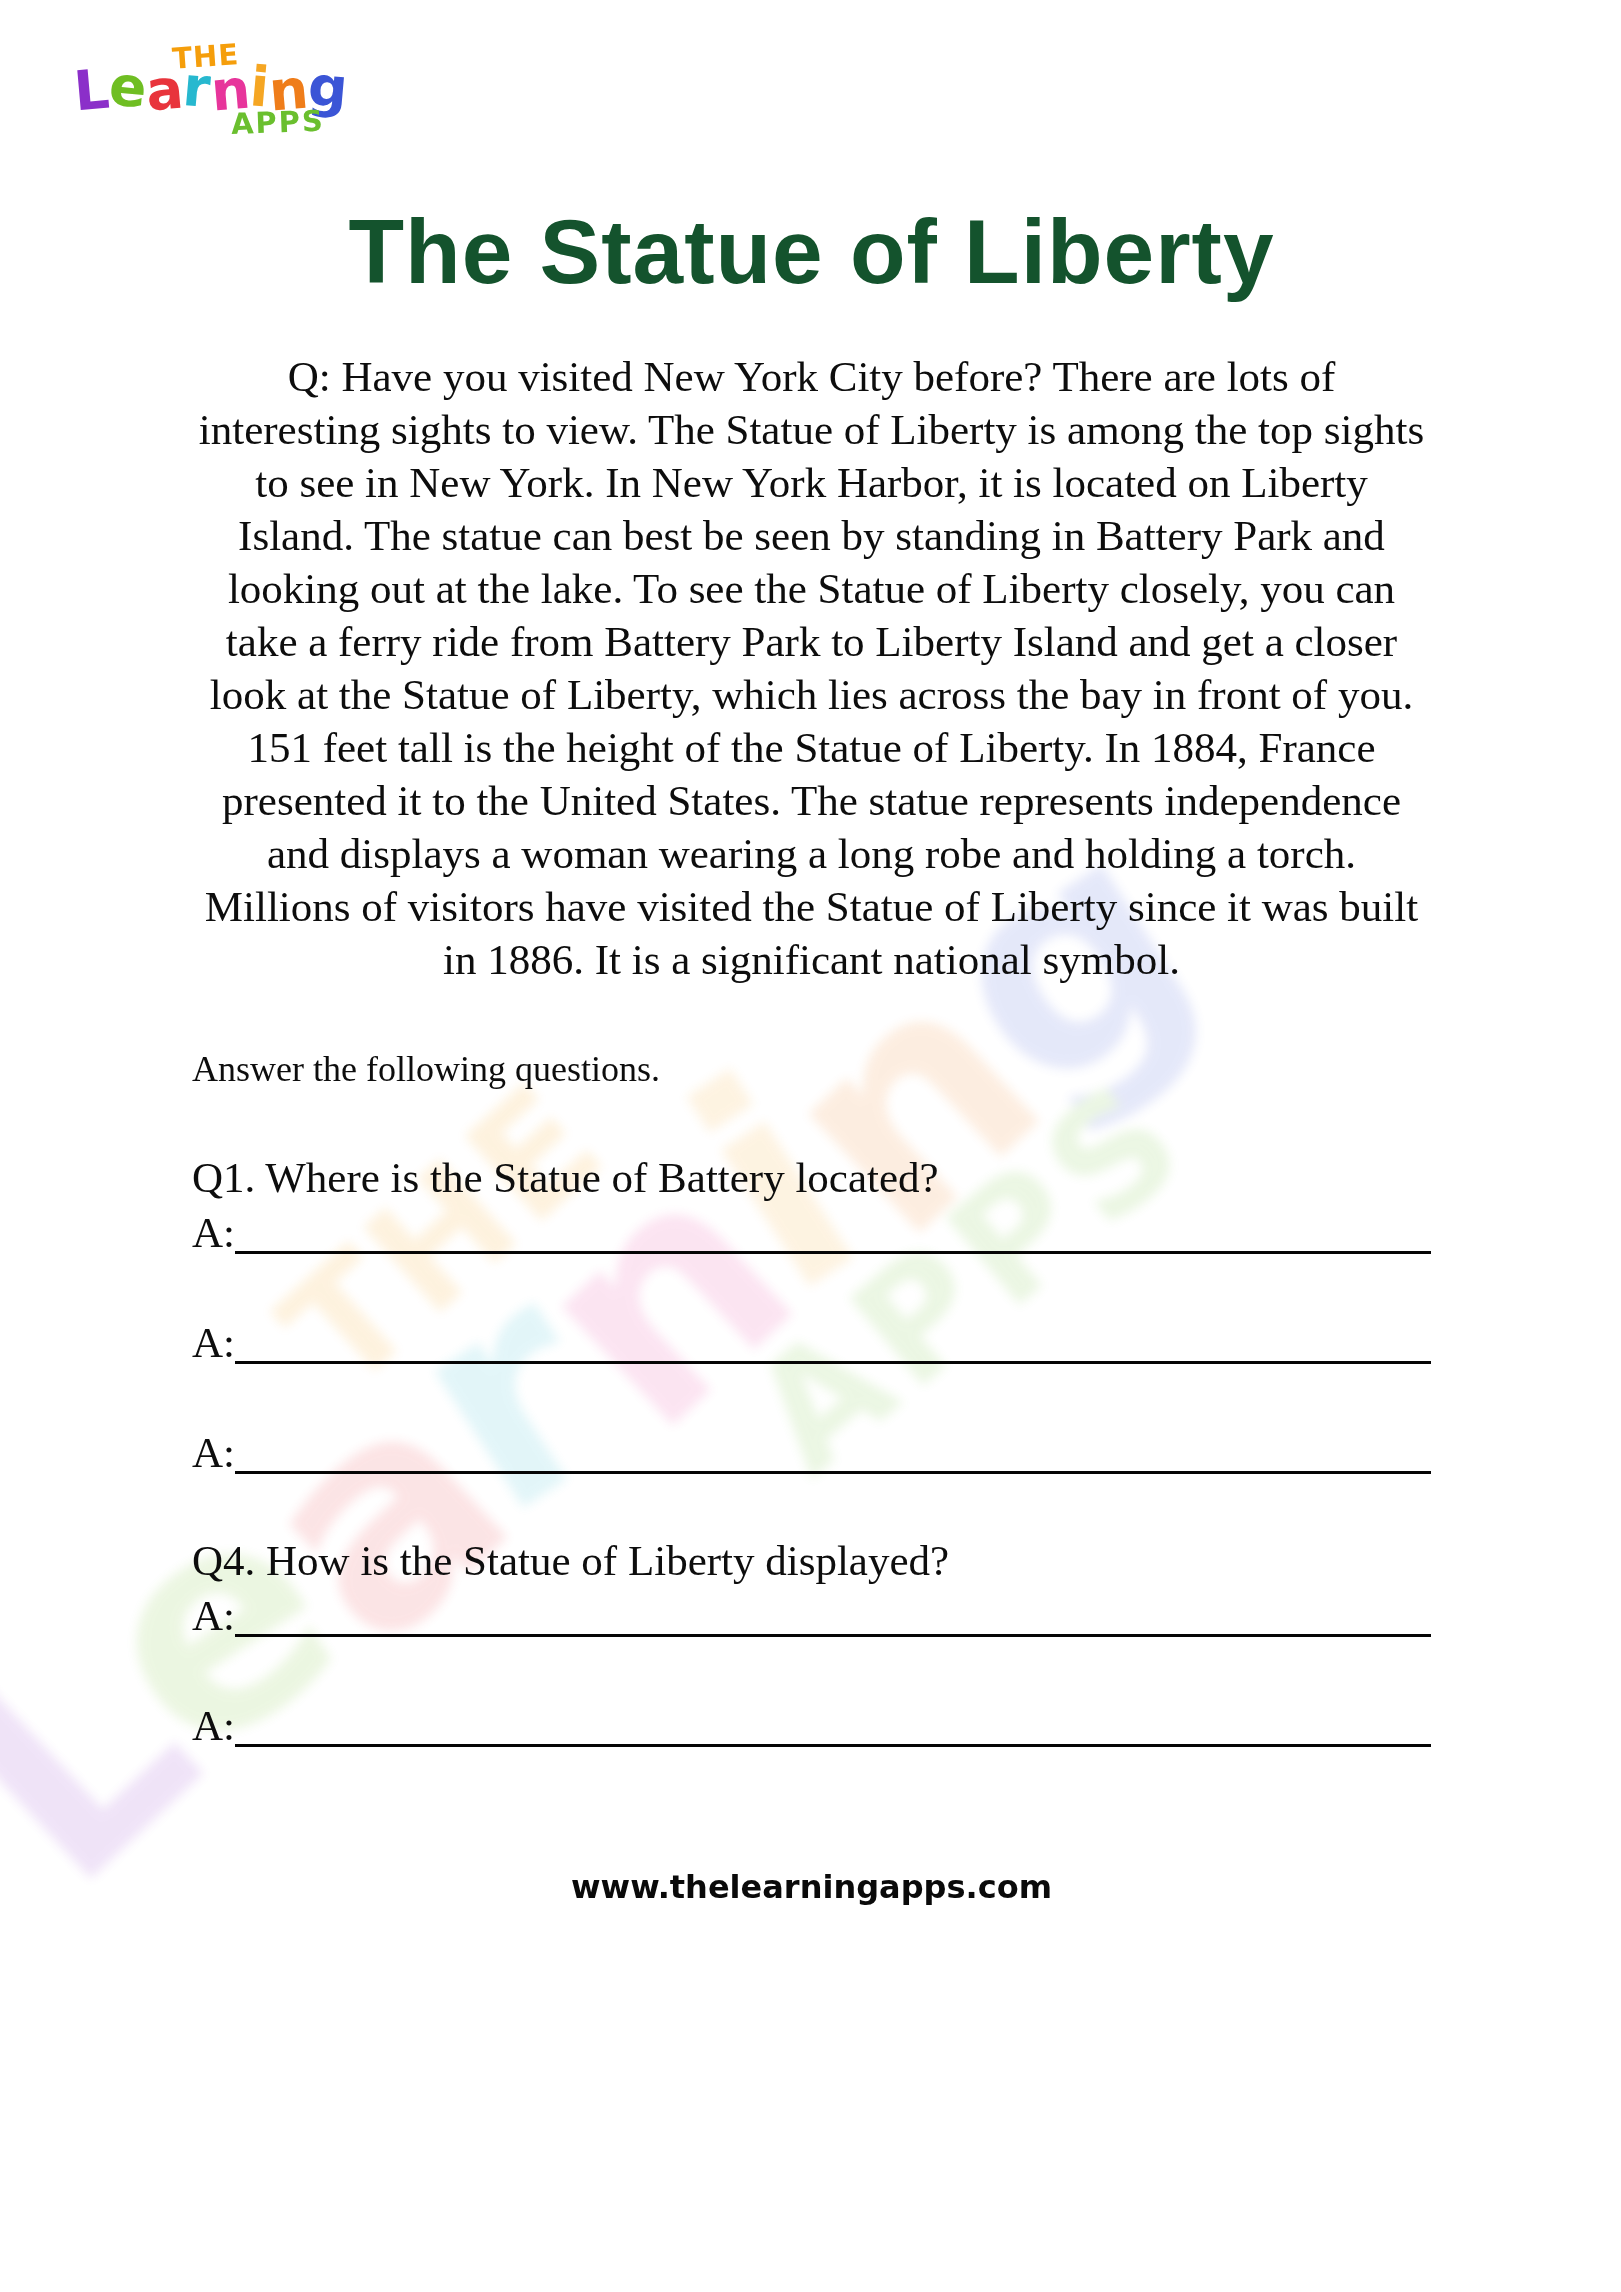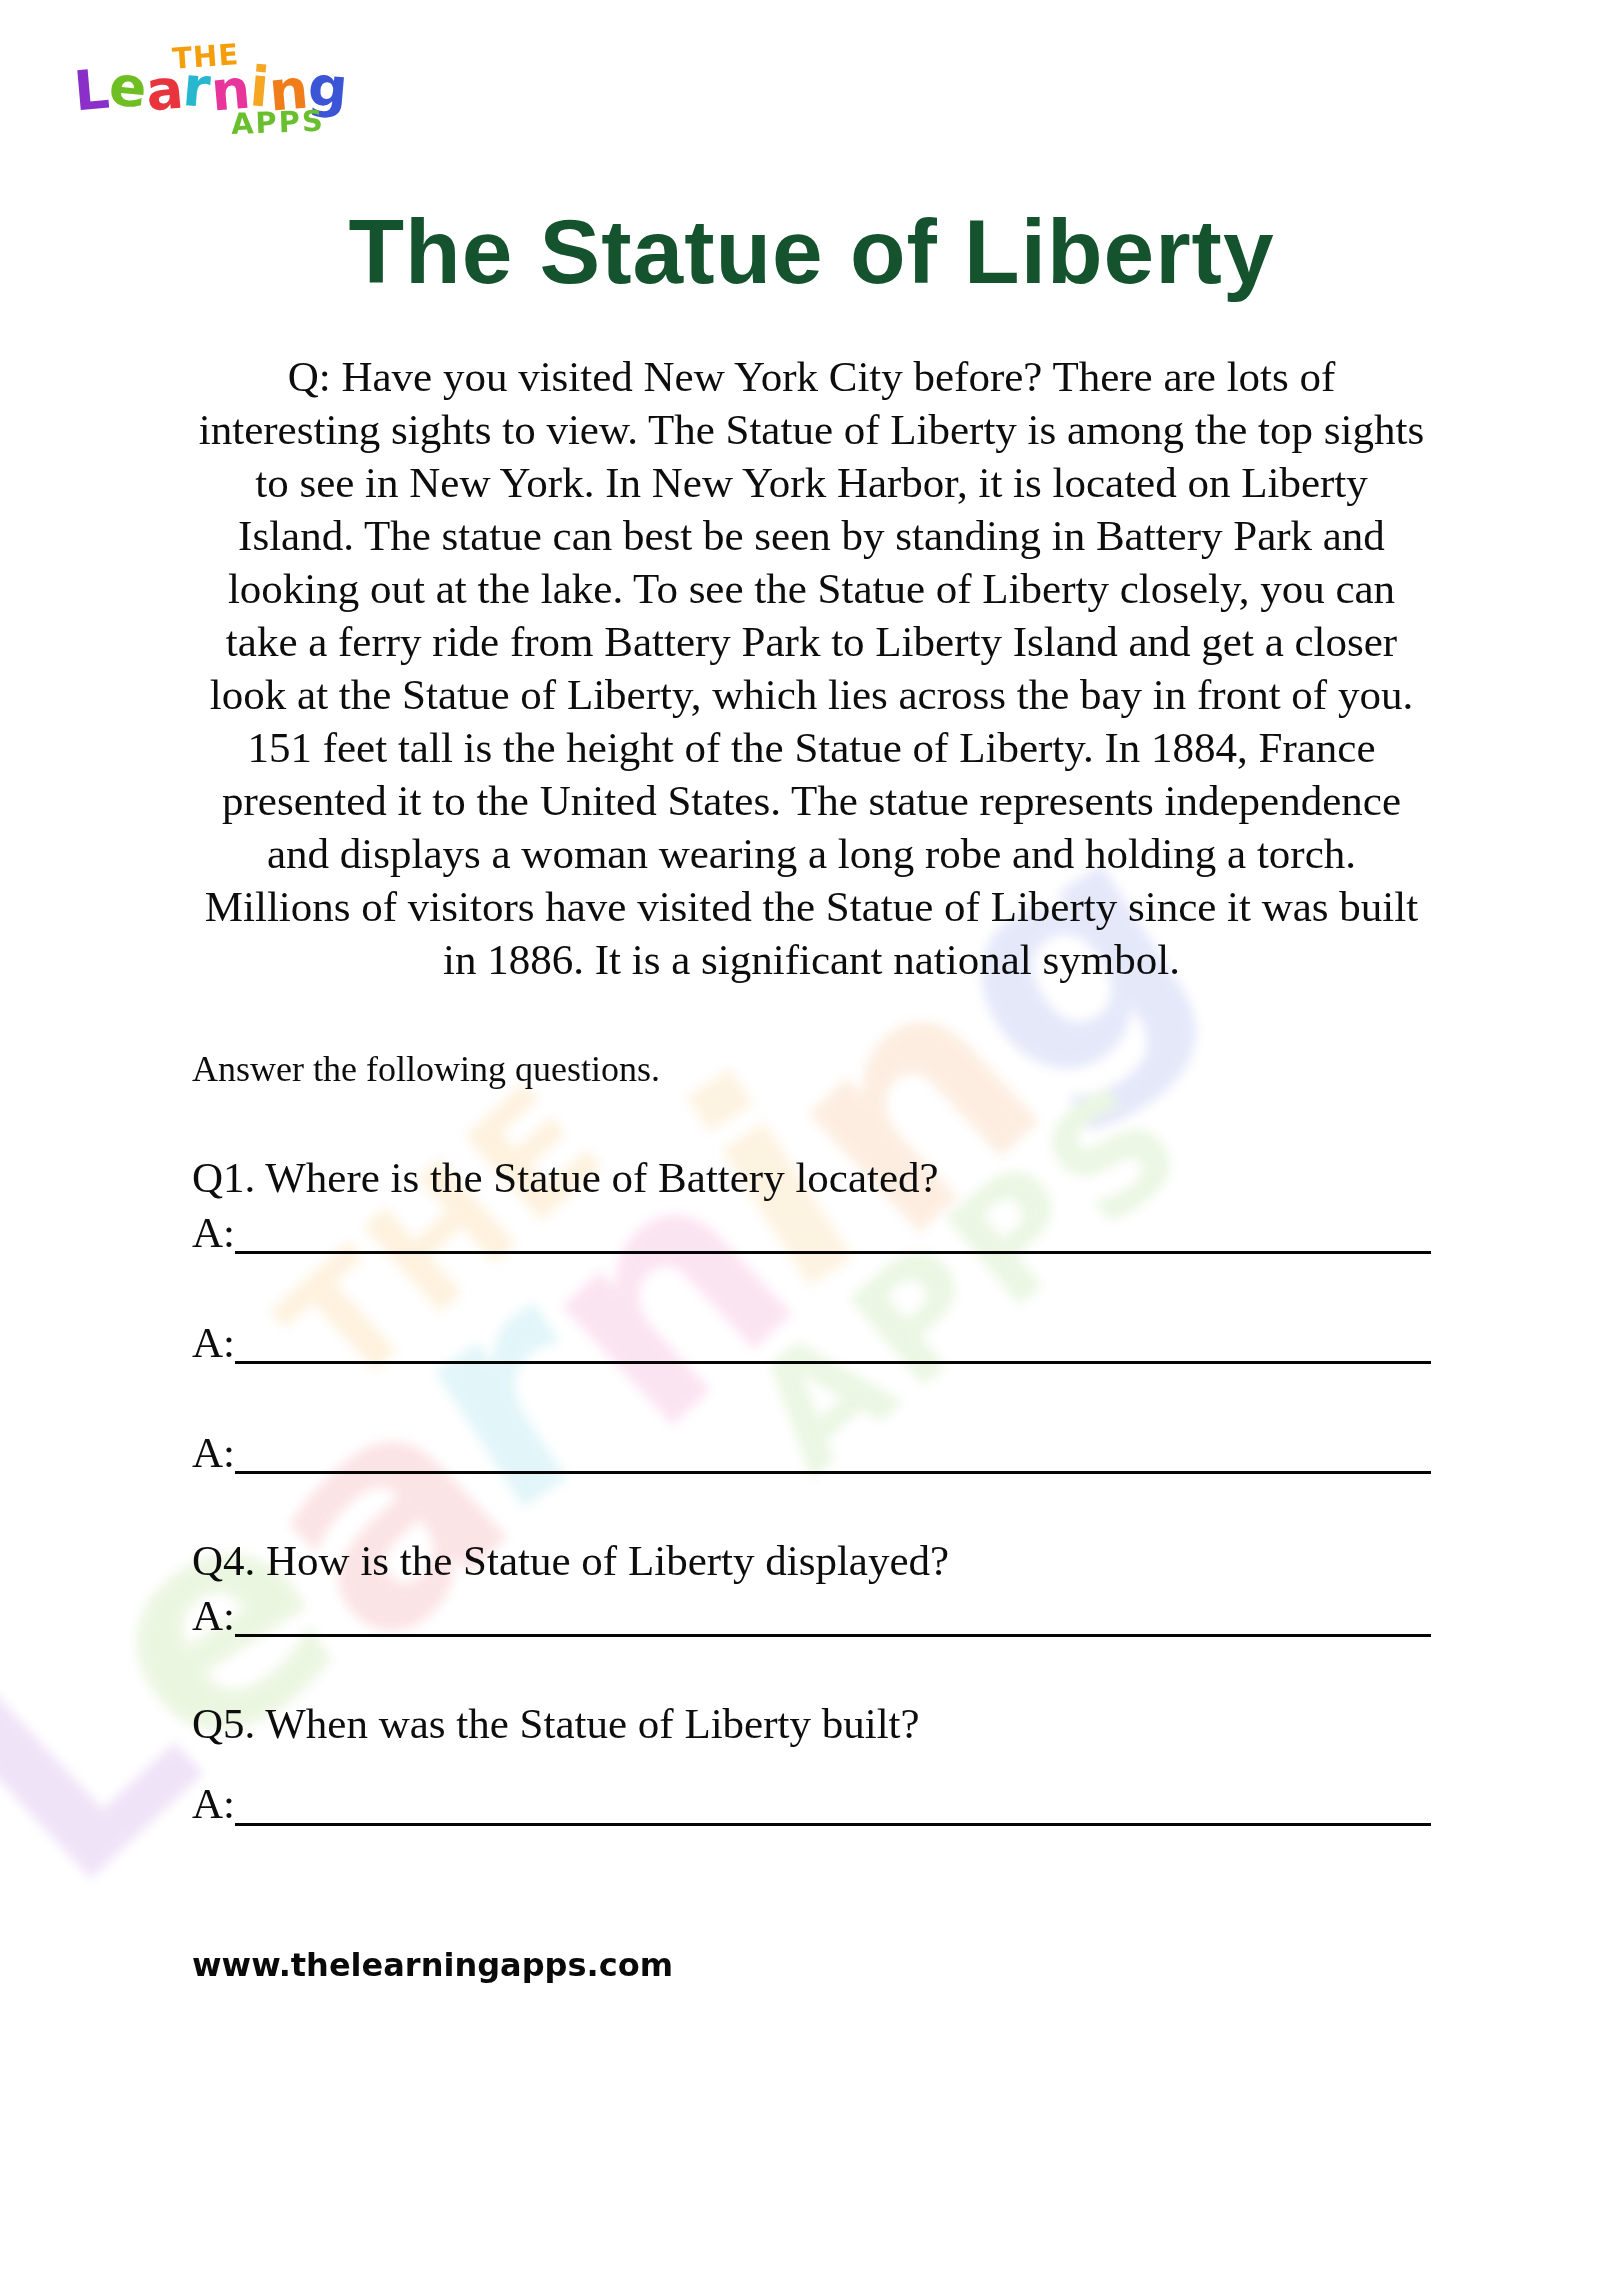--- a/index.html
+++ b/index.html
@@ -86,20 +86,21 @@
   .answer-row .answer-line {
     flex: 1 1 auto;
     height: 39px;
     border-bottom: 3.9px solid #050505;
     margin-bottom: 4.9px;
   }
   .q-block.last .answer-row { margin-top: 25.5px; }
 
   .footer {
     margin-top: 116px;
+    text-align: center;
     font-family: "DejaVu Sans", sans-serif;
     font-weight: bold;
     font-size: 32px;
     color: #0a0a0a;
   }
 </style>
 </head>
 <body>
 
 <div class="page">
@@ -152,21 +153,20 @@
 
     <div class="q-block">
       <div class="q-label">Q4. How is the Statue of Liberty displayed?</div>
       <div class="answer-row">
         <span class="a-prefix">A:</span>
         <div class="answer-line"></div>
       </div>
     </div>
 
     <div class="q-block last">
-      <div class="q-label">Q5. When was the Statue of Liberty built?</div>
       <div class="answer-row">
         <span class="a-prefix">A:</span>
         <div class="answer-line"></div>
       </div>
     </div>
 
     <div class="footer">www.thelearningapps.com</div>
 
   </div>
 </div>

